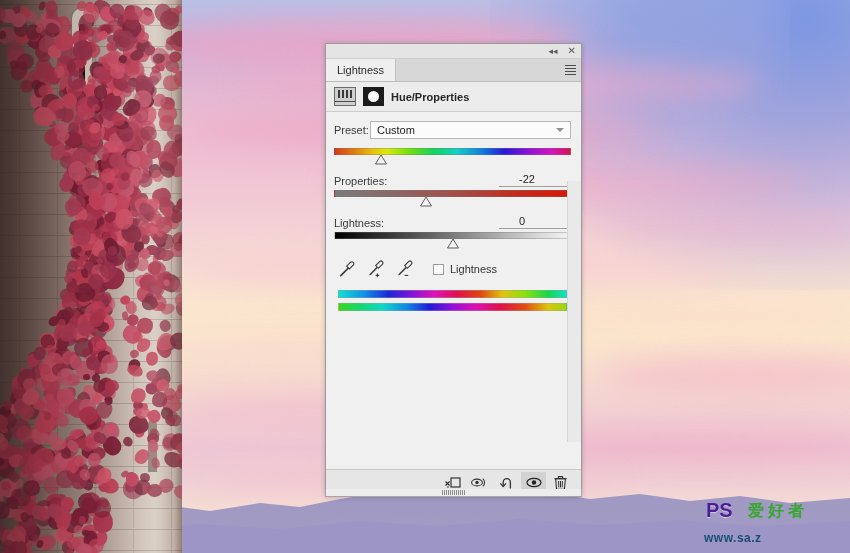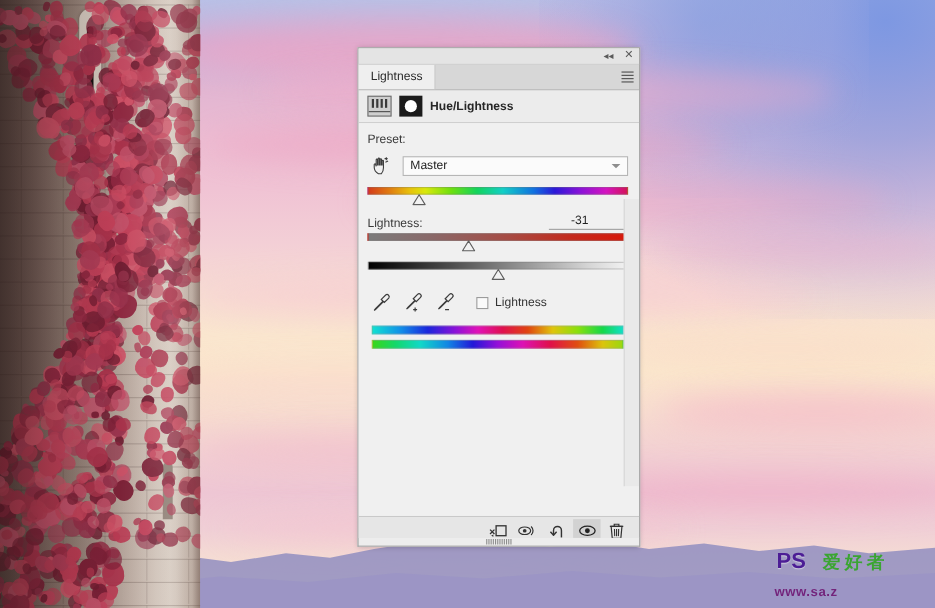--- a/index.html
+++ b/index.html
@@ -141,21 +141,21 @@
     text-shadow: 0 1px 1px rgba(255,255,255,.5);
   }
   .wm-cn {
     position: absolute; left: 72px; top: 2px;
     font-size: 16px; font-weight: bold; color: #3aa531;
     letter-spacing: 4px;
     font-family: "Liberation Sans", sans-serif;
   }
   .wm-url {
     position: absolute; left: 28px; bottom: 6px;
-    font-size: 12px; color: #701a75; font-weight: bold;
+    font-size: 12px; color: #0c4a6e; font-weight: bold;
     letter-spacing: .5px;
     font-family: "Liberation Sans", sans-serif;
     opacity: .92;
   }
 
   
   .panel {
     position: absolute; left: 325px; top: 43px;
     width: 257px; height: 453px;
     background: #f0f0f0;
@@ -1771,71 +1771,66 @@
     <div class="adj-thumb">
       <span class="bar" style="left:3px"></span>
       <span class="bar" style="left:7px"></span>
       <span class="bar" style="left:11px"></span>
       <span class="bar" style="left:15px"></span>
       <span class="base"></span>
     </div>
     <div class="mask-thumb">
         <span></span>
       </div>
-    <div class="adj-title">Hue/Lightness</div>
+    <div class="adj-title">Hue/Properties</div>
   </div>
 
   <div class="panel-body">
     <div class="panel-inner">
 
       <div class="row">
         <span class="row-label preset-label">Preset:</span>
-      </div>
-
-      <div class="row master-row">
-        <div class="hand-tool">
-          <svg width="17" height="18" viewBox="0 0 17 18">
-            <path d="M6 16 C3.4 14.4 2.2 12 2.2 10 L2.2 7.6 C2.2 6.9 3.2 6.8 3.4 7.5 L4 9.2 L4 3.2 C4 2.4 5.2 2.4 5.2 3.2 L5.2 8 L5.8 8 L5.8 2.3 C5.8 1.5 7 1.5 7 2.3 L7 8 L7.6 8 L7.6 2.9 C7.6 2.1 8.8 2.1 8.8 2.9 L8.8 8 L9.4 8 L9.4 4.3 C9.4 3.5 10.6 3.5 10.6 4.3 L10.6 10.4 C10.6 12.6 10 14.6 8.6 16 Z" fill="none" stroke="#3c3c3c" stroke-width="1"></path>
-            <path d="M11.6 2.2 L14.4 2.2 M13.2 1 L13.2 3.6" stroke="#3c3c3c" stroke-width="1"></path>
-            <path d="M12.4 5.4 L14.8 4.4" stroke="#3c3c3c" stroke-width="1"></path>
-          </svg>
-        </div>
         <div class="select">
-          <span>Master</span>
+          <span>Custom</span>
           <span class="caret"></span>
         </div>
       </div>
+
 
       <div class="slider-block">
         <div class="slider-track-wrap">
           <div class="slider-track track-hue"></div>
           <div class="thumb" id="thumb-hue" style="left: 20%;">
             <svg width="13" height="11" viewBox="0 0 13 11">
               <path d="M6.5 1 L12 10 L1 10 Z" fill="#f2f2f2" stroke="#5e5e5e" stroke-width="1" stroke-linejoin="round"></path>
             </svg>
           </div>
         </div>
       </div>
 
       <div class="slider-block">
         <div class="slider-head">
-          <span class="slider-name">Lightness:</span>
-          <span class="slider-value">-31</span>
+          <span class="slider-name">Properties:</span>
+          <span class="slider-value">-22</span>
         </div>
         <div class="slider-track-wrap">
           <div class="slider-track track-sat"></div>
           <div class="thumb" id="thumb-sat" style="left: 39%;">
             <svg width="13" height="11" viewBox="0 0 13 11">
               <path d="M6.5 1 L12 10 L1 10 Z" fill="#f2f2f2" stroke="#5e5e5e" stroke-width="1" stroke-linejoin="round"></path>
             </svg>
           </div>
         </div>
       </div>
 
       <div class="slider-block">
+        <div class="slider-head">
+          <span class="slider-name">Lightness:</span>
+          <span class="slider-value">0</span>
+        </div>
         <div class="slider-track-wrap">
           <div class="slider-track track-light"></div>
           <div class="thumb" id="thumb-light" style="left: 50%;">
             <svg width="13" height="11" viewBox="0 0 13 11">
               <path d="M6.5 1 L12 10 L1 10 Z" fill="#f2f2f2" stroke="#5e5e5e" stroke-width="1" stroke-linejoin="round"></path>
             </svg>
           </div>
         </div>
       </div>
 

